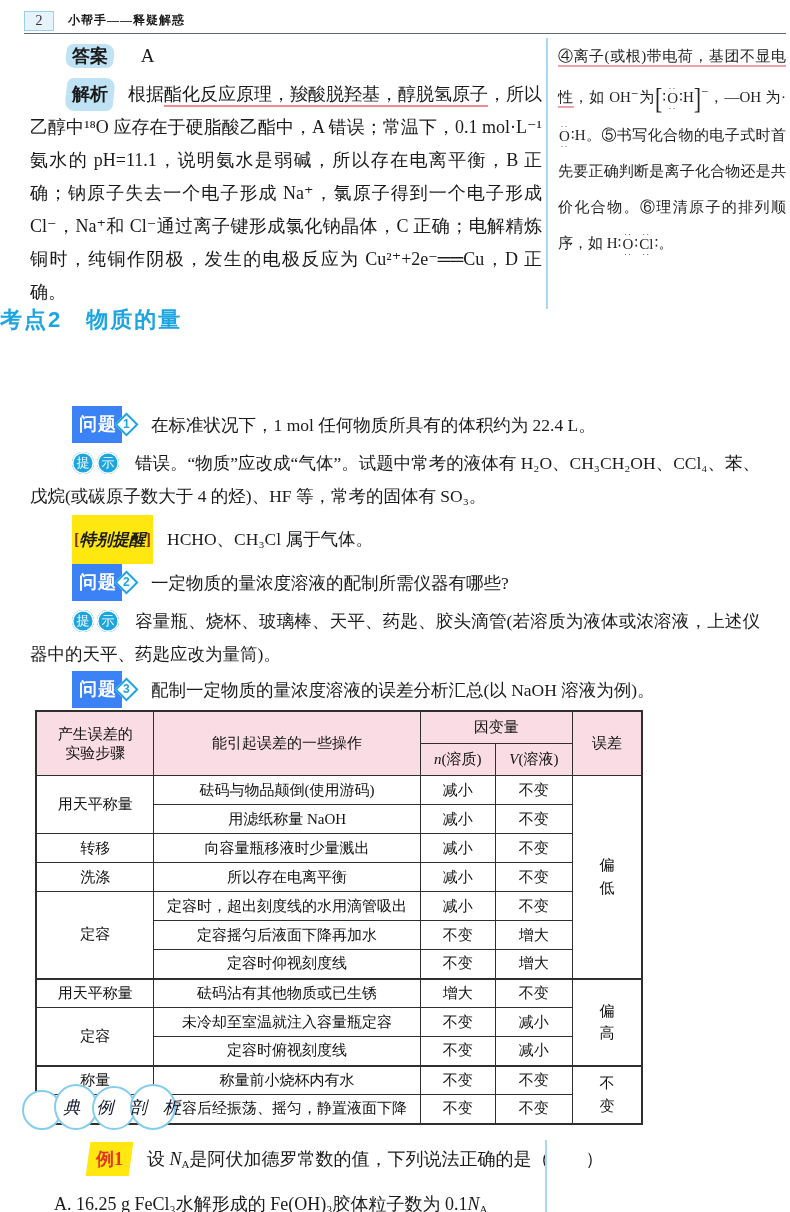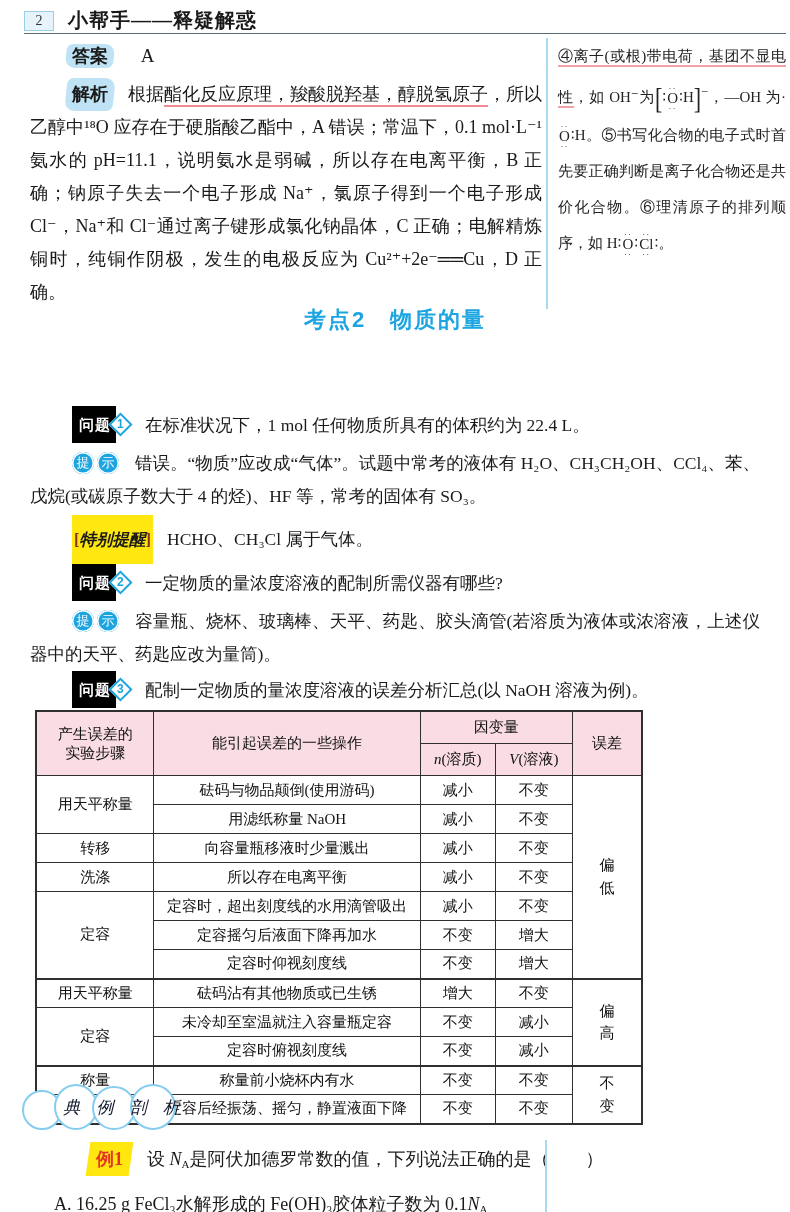--- a/index.html
+++ b/index.html
@@ -13,21 +13,21 @@
   
   .hdr {
     position:absolute; left:24px; right:4px; top:8px; height:26px;
     display:flex; align-items:center; border-bottom:1.5px solid #5a6b70;
   }
   .hdr-numbox {
     width:30px; height:20px; background:#e6f3fb; border:1px solid #9bcfe9;
     display:flex; align-items:center; justify-content:center;
     font-size:14px; color:#333;
   }
-  .hdr-title { margin-left:14px; font-weight:bold; font-size:20px; letter-spacing:1px; }
+  .hdr-title { margin-left:14px; font-weight:bold; font-size:12px; letter-spacing:1px; }
 
   
   .topcols { position:absolute; left:30px; right:4px; top:38px; display:flex; }
   .maincol { width:512px; }
   .vdiv { width:2px; background:#a9d9f0; margin:0 6px 0 4px; }
   .notecol { flex:1; padding-left:4px; }
 
   .ans-row { margin:6px 0 10px 36px; font-size:19px; }
   .hl-blue {
     display:inline-block; font-weight:bold; font-size:18px; padding:0 6px;
@@ -43,39 +43,39 @@
   
   .note { font-size:15px; line-height:36px; text-align:justify; color:#222; }
   .u-pink { border-bottom:2px solid #f4a0ab; padding-bottom:1px; }
   .lewis-stack { display:inline-flex; flex-direction:column; align-items:center; vertical-align:middle; line-height:1; margin:0 1px; }
   .lewis-stack .dots { font-size:9px; letter-spacing:1px; line-height:5px; color:#222; }
   .lewis-stack .core { font-size:15px; line-height:15px; }
   .lewis-bracket { display:inline-block; font-size:22px; transform:scaleY(1.35); vertical-align:middle; font-weight:400; }
 
   
   .kaodian {
-    position:absolute; left:0; right:0; top:305px; text-align:center;
+    position:absolute; left:0; right:0; top:305px; text-align:left;
     color:#1ca5e0; font-family:"Liberation Sans","DejaVu Sans",sans-serif;
     font-weight:bold; font-size:22px; letter-spacing:2px;
   }
 
   
   .shiyi { position:absolute; left:22px; top:348px; display:flex; align-items:flex-end; }
   .shiyi-icon { width:64px; height:50px; }
   .shiyi-text {
     font-size:19px; letter-spacing:7px; padding:0 12px 4px 4px;
     border-bottom:2px solid #c2402e; margin-left:2px; color:#222;
   }
 
   
   .qa { position:absolute; left:30px; right:30px; top:408px; }
   .qa p { font-size:17.5px; line-height:33px; text-align:justify; margin-bottom:2px; }
   .lbl-q { display:inline-flex; align-items:center; margin-left:42px; margin-right:16px; vertical-align:middle; position:relative; top:-2px; }
   .lbl-q-rect {
-    background:#000000; color:#fff; font-size:15px; font-weight:bold;
+    background:#3b82f6; color:#fff; font-size:18px; font-weight:bold;
     padding:2px 5px 2px 7px; letter-spacing:1px;
     font-family:"Liberation Sans","DejaVu Sans",sans-serif;
   }
   .lbl-q-diamond {
     width:17px; height:17px; border:2px solid #1ca5e0; background:#fff;
     transform:rotate(45deg); margin-left:-4px; display:flex; align-items:center; justify-content:center;
   }
   .lbl-q-diamond > span {
     transform:rotate(-45deg); color:#1ca5e0; font-weight:bold; font-size:12px;
     font-family:"Liberation Sans","DejaVu Sans",sans-serif;

